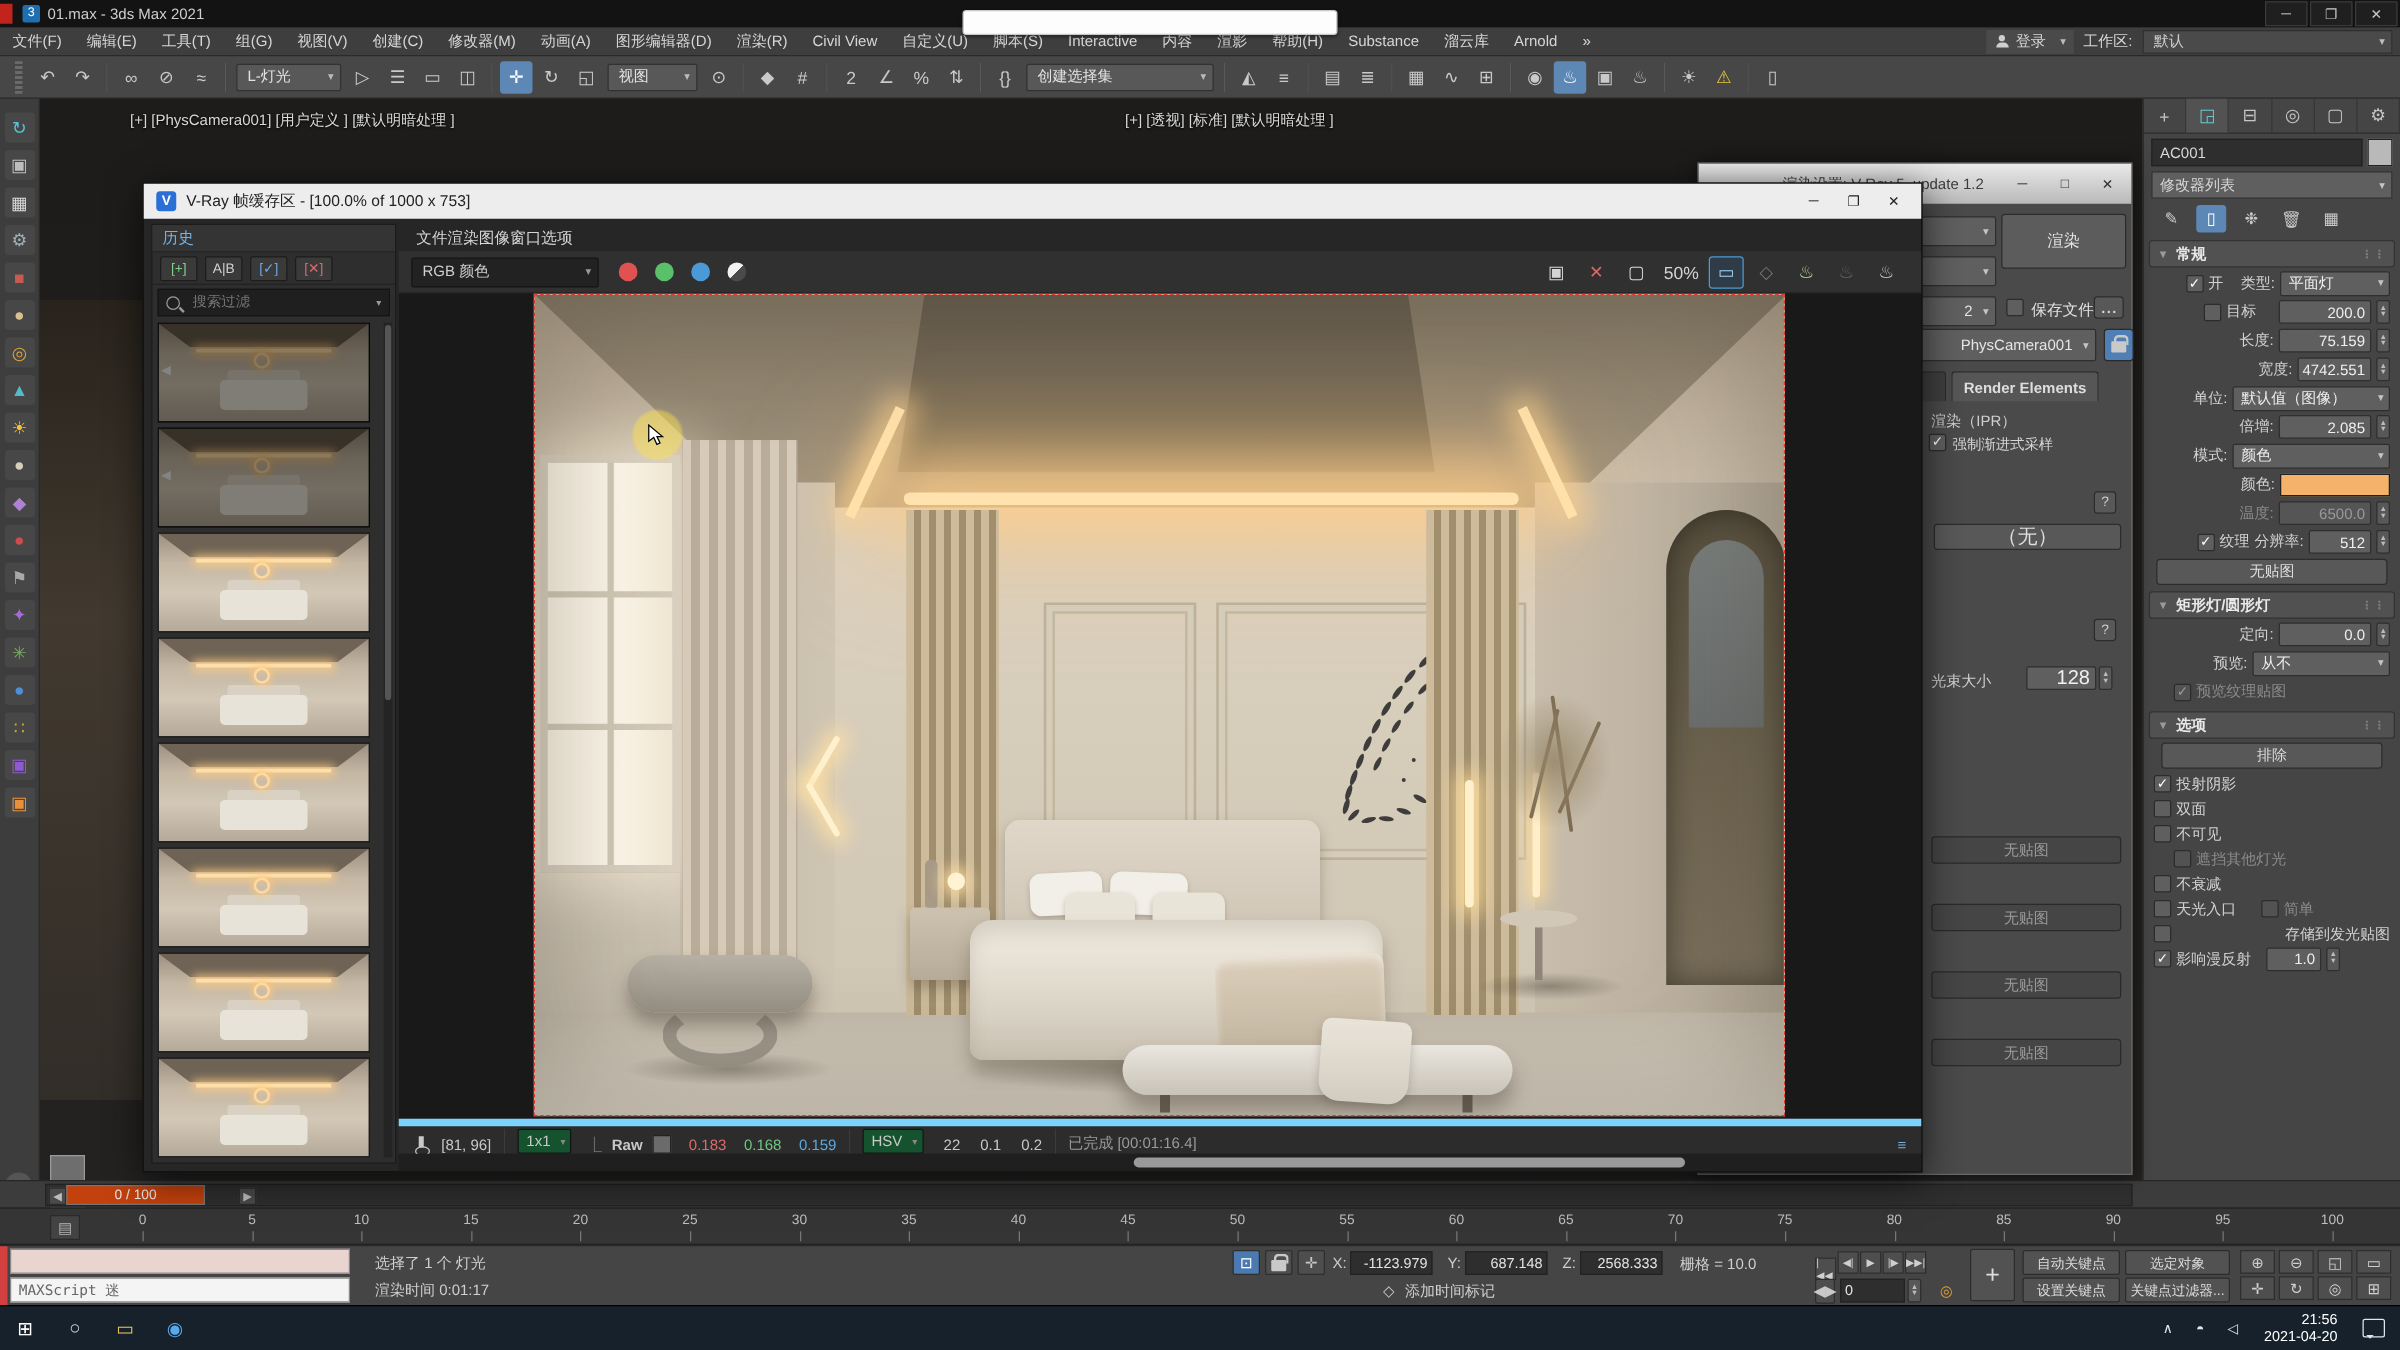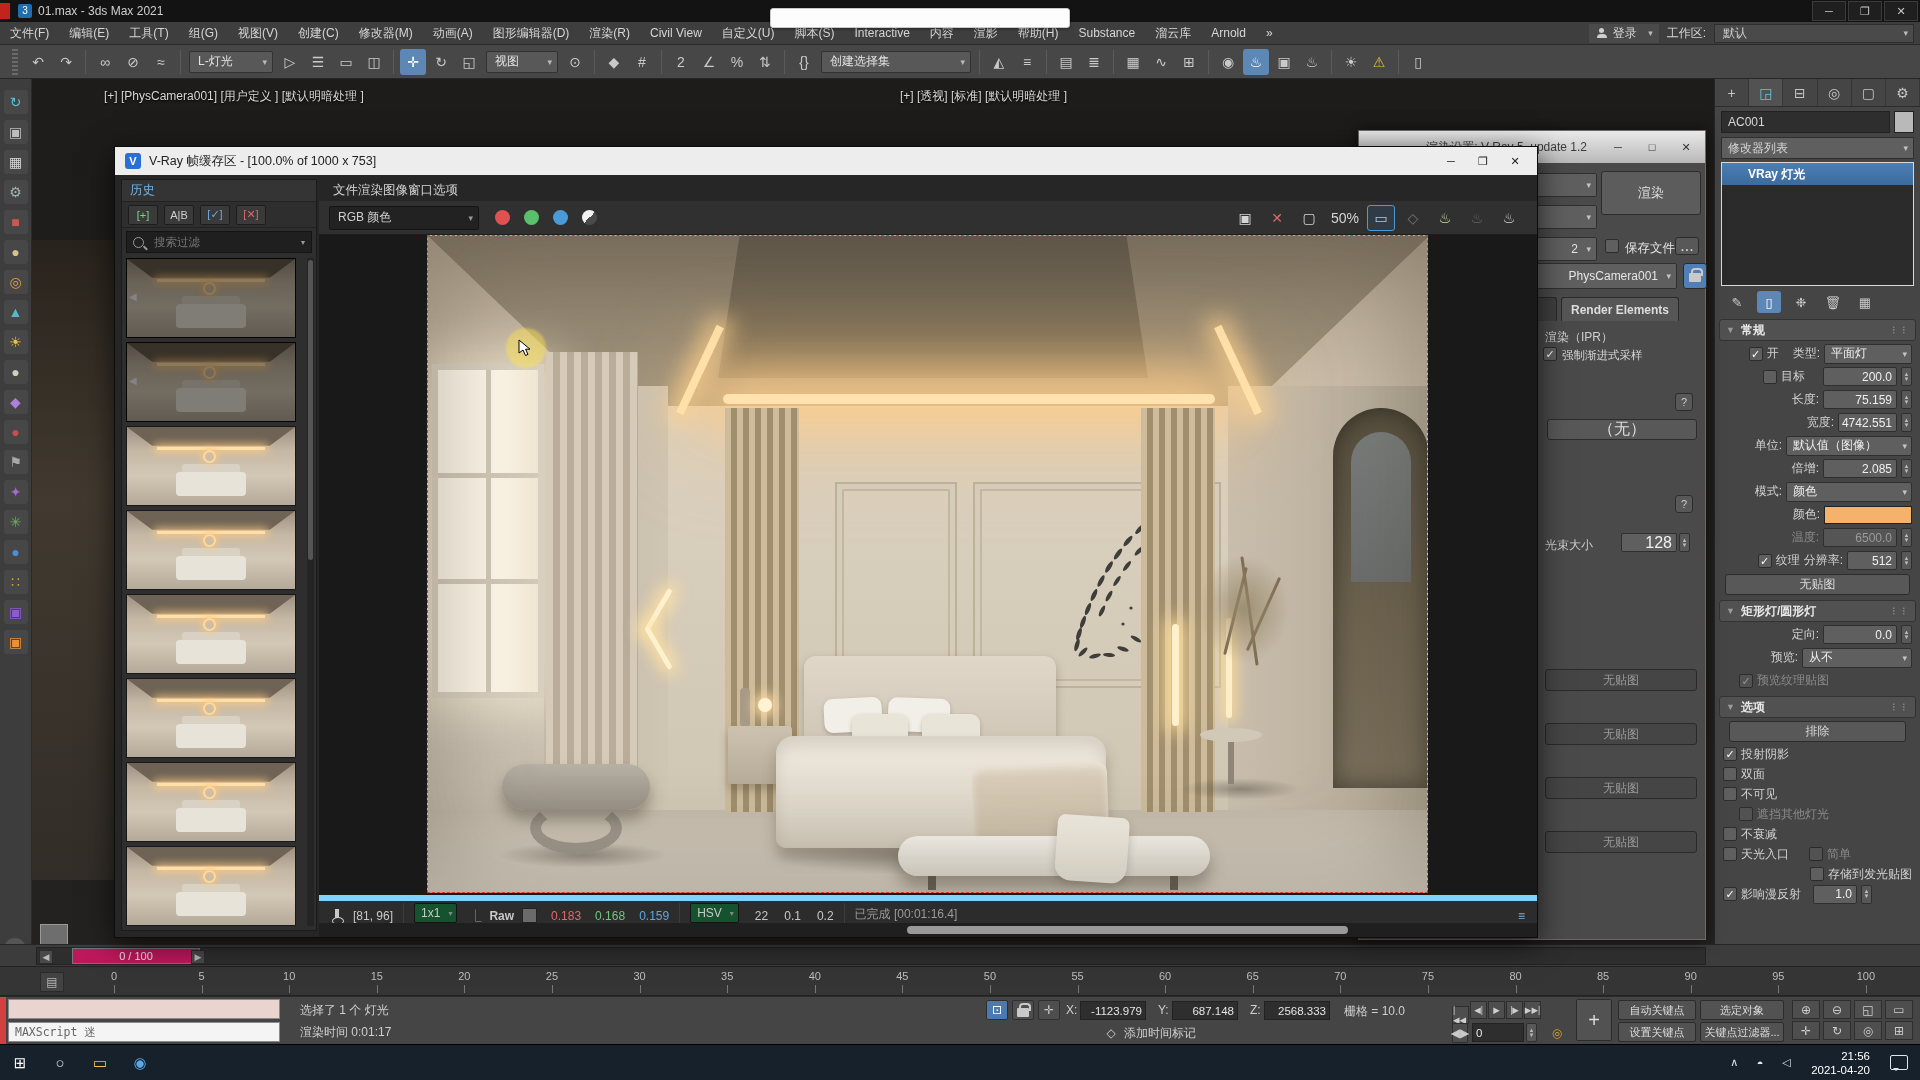--- a/index.html
+++ b/index.html
@@ -176,21 +176,21 @@
   .vs-dd{height:20px;background:#14532d;border:1px solid #141414;border-radius:2px;display:flex;align-items:center;padding:0 16px 0 6px;position:relative}
   .vs-dd::after{content:"▾";position:absolute;right:4px;font-size:8px;color:#888}
   #vfb-scrollrow{position:absolute;left:204px;top:776px;width:1218px;height:14px;background:#1f1f1f}
   #vfb-scrollthumb{position:absolute;left:588px;top:3px;width:441px;height:8px;background:#9a9a9a;border-radius:4px}
   .probe{width:12px;height:14px;position:relative}
   .probe::before{content:"";position:absolute;left:4px;top:0;width:4px;height:9px;background:#c9c9c9}
   .probe::after{content:"";position:absolute;left:1px;top:8px;width:10px;height:6px;border-radius:50%;border:1.5px solid #c9c9c9}
   
   #timeslider{left:0;top:944px;width:1920px;height:22px;background:#3c3c3c;border-top:1px solid #262626}
   #ts-track{position:absolute;left:36px;top:2px;width:1670px;height:18px;background:#2e2e2e;border:1px solid #232323}
-  #ts-handle{position:absolute;left:35px;top:0;width:128px;height:16px;background:#be185d;border:1px solid #777;color:#e8e8e8;font-size:11px;display:flex;align-items:center;justify-content:center}
+  #ts-handle{position:absolute;left:16px;top:0;width:111px;height:16px;background:#c2410c;border:1px solid #777;color:#e8e8e8;font-size:11px;display:flex;align-items:center;justify-content:center}
   .ts-arrow{position:absolute;top:2px;width:14px;height:14px;color:#bbb;font-size:9px;display:flex;align-items:center;justify-content:center;background:#4a4a4a;border:1px solid #2c2c2c}
   #ruler{left:0;top:966px;width:1920px;height:30px;background:#353535;border-top:1px solid #222;border-bottom:1px solid #222}
   #ruler-icon{position:absolute;left:40px;top:5px;width:24px;height:20px;color:#b5b5b5;font-size:12px;display:flex;align-items:center;justify-content:center;background:#434343;border:1px solid #2a2a2a}
   #ticks{position:absolute;left:100px;top:3px;width:1780px;display:flex;justify-content:space-between}
   .tick{width:28px;text-align:center;color:#bdbdbd;font-size:11px;position:relative}
   .tick::after{content:"";position:absolute;left:50%;top:15px;width:1px;height:8px;background:#777}
   
   #statusbar{left:0;top:996px;width:1920px;height:48px;background:#454545;border-top:1px solid #2a2a2a;color:#d8d8d8;font-size:12px}
   #listener-accent{position:absolute;left:0;top:0;width:6px;height:48px;background:#d24040}
   #listener-pink{position:absolute;left:8px;top:2px;width:272px;height:20px;background:#ead4d0;border:1px solid #8a8a8a}
@@ -357,23 +357,20 @@
       <span class="cp-tab">⊟</span>
       <span class="cp-tab">◎</span>
       <span class="cp-tab">▢</span>
       <span class="cp-tab">⚙</span>
     </div>
   <div id="cp-name-row">
     <div id="cp-objname">AC001</div>
     <div id="cp-colorsw"></div>
   </div>
   <div id="cp-modlist">修改器列表</div>
-  <div id="cp-stack">
-    <div id="cp-stack-item">VRay 灯光</div>
-  </div>
   <div id="cp-stack-tools">
 
   <span class="st-ic">✎</span>
       <span class="st-ic active">▯</span>
       <span class="st-ic">❉</span>
       <span class="st-ic">🗑</span>
       <span class="st-ic">▦</span>
     </div>
 
   <div class="rollout">
@@ -478,21 +475,21 @@
   <div class="cp-row" style="justify-content:flex-start;height:18px">
     <span class="cb"></span>
     <span class="cp-lbl">不衰减</span>
   </div>
   <div class="cp-row" style="justify-content:flex-start;height:18px">
     <span class="cb"></span>
     <span class="cp-lbl">天光入口</span>
     <span class="cb dim" style="margin-left:16px"></span>
     <span class="cp-lbl dim">简单</span>
   </div>
-  <div class="cp-row" style="justify-content:flex-end;height:18px">
+  <div class="cp-row" style="justify-content:space-between;height:18px">
     <span class="cb"></span>
     <span class="cp-lbl">存储到发光贴图</span>
   </div>
   <div class="cp-row" style="justify-content:flex-start;height:18px">
     <span class="cb">✓</span>
     <span class="cp-lbl">影响漫反射</span>
     <span class="fld" style="width:44px;margin-left:8px">1.0</span>
       <span class="spin">▲<br>▼</span>
   </div>
 </div>

